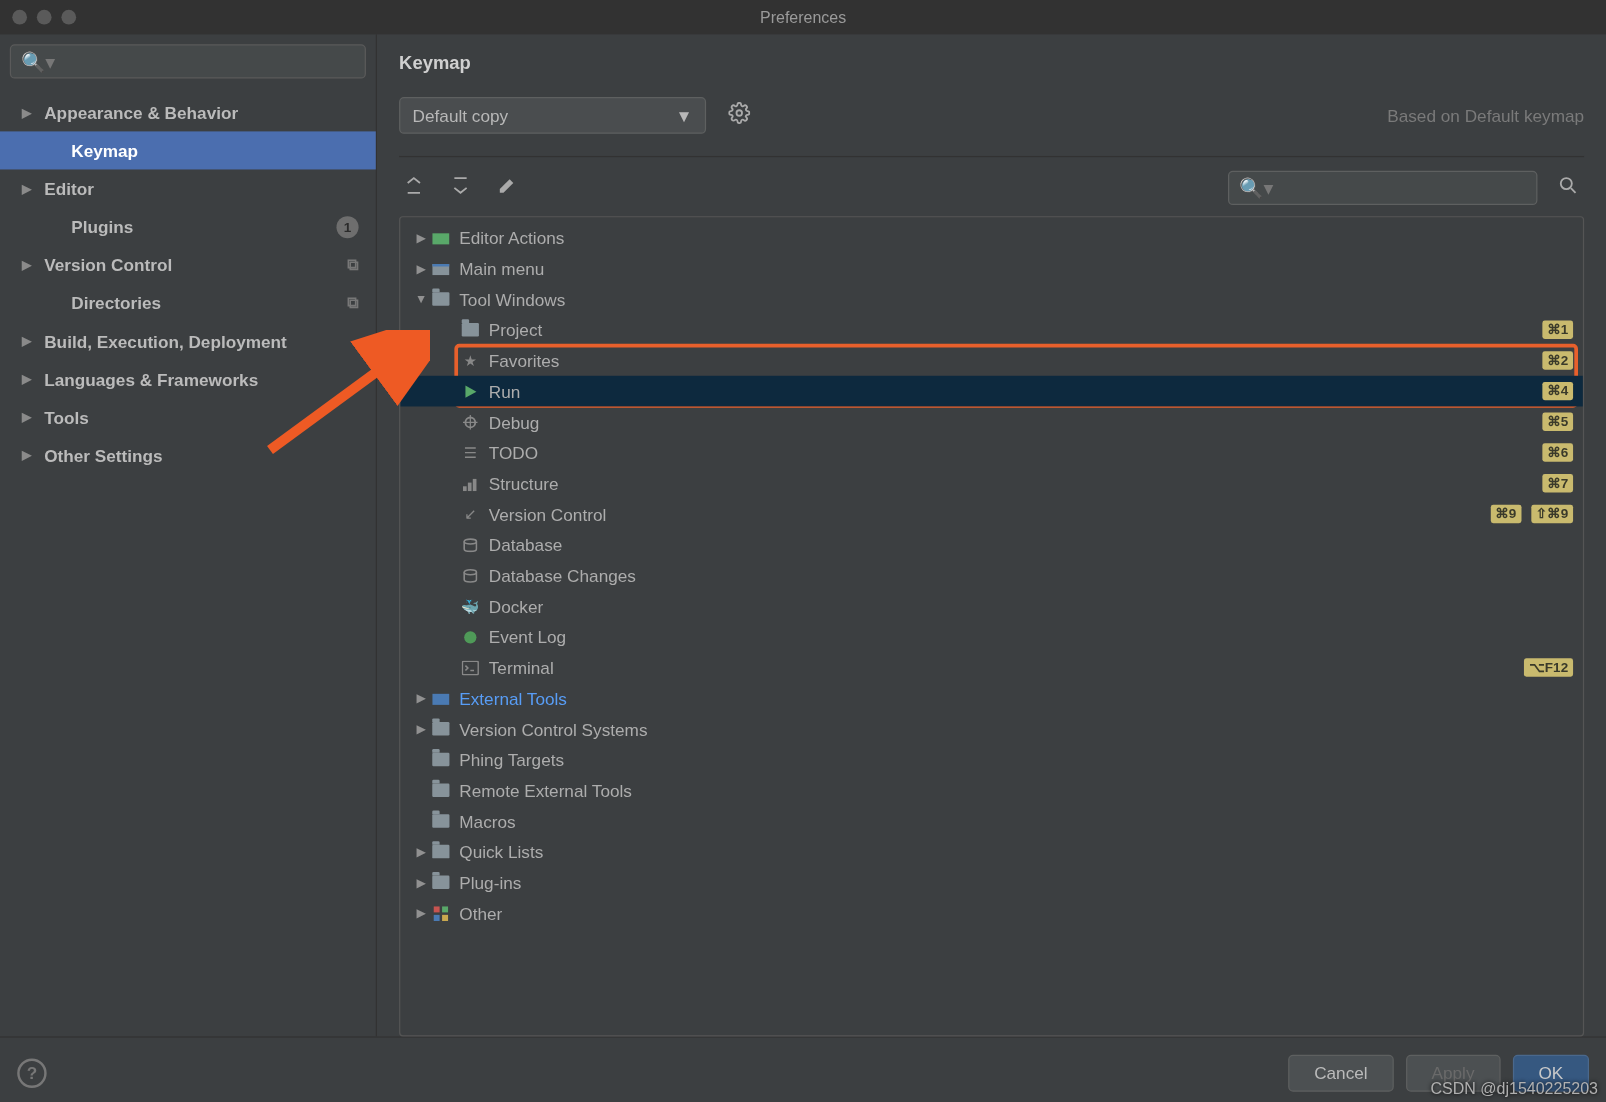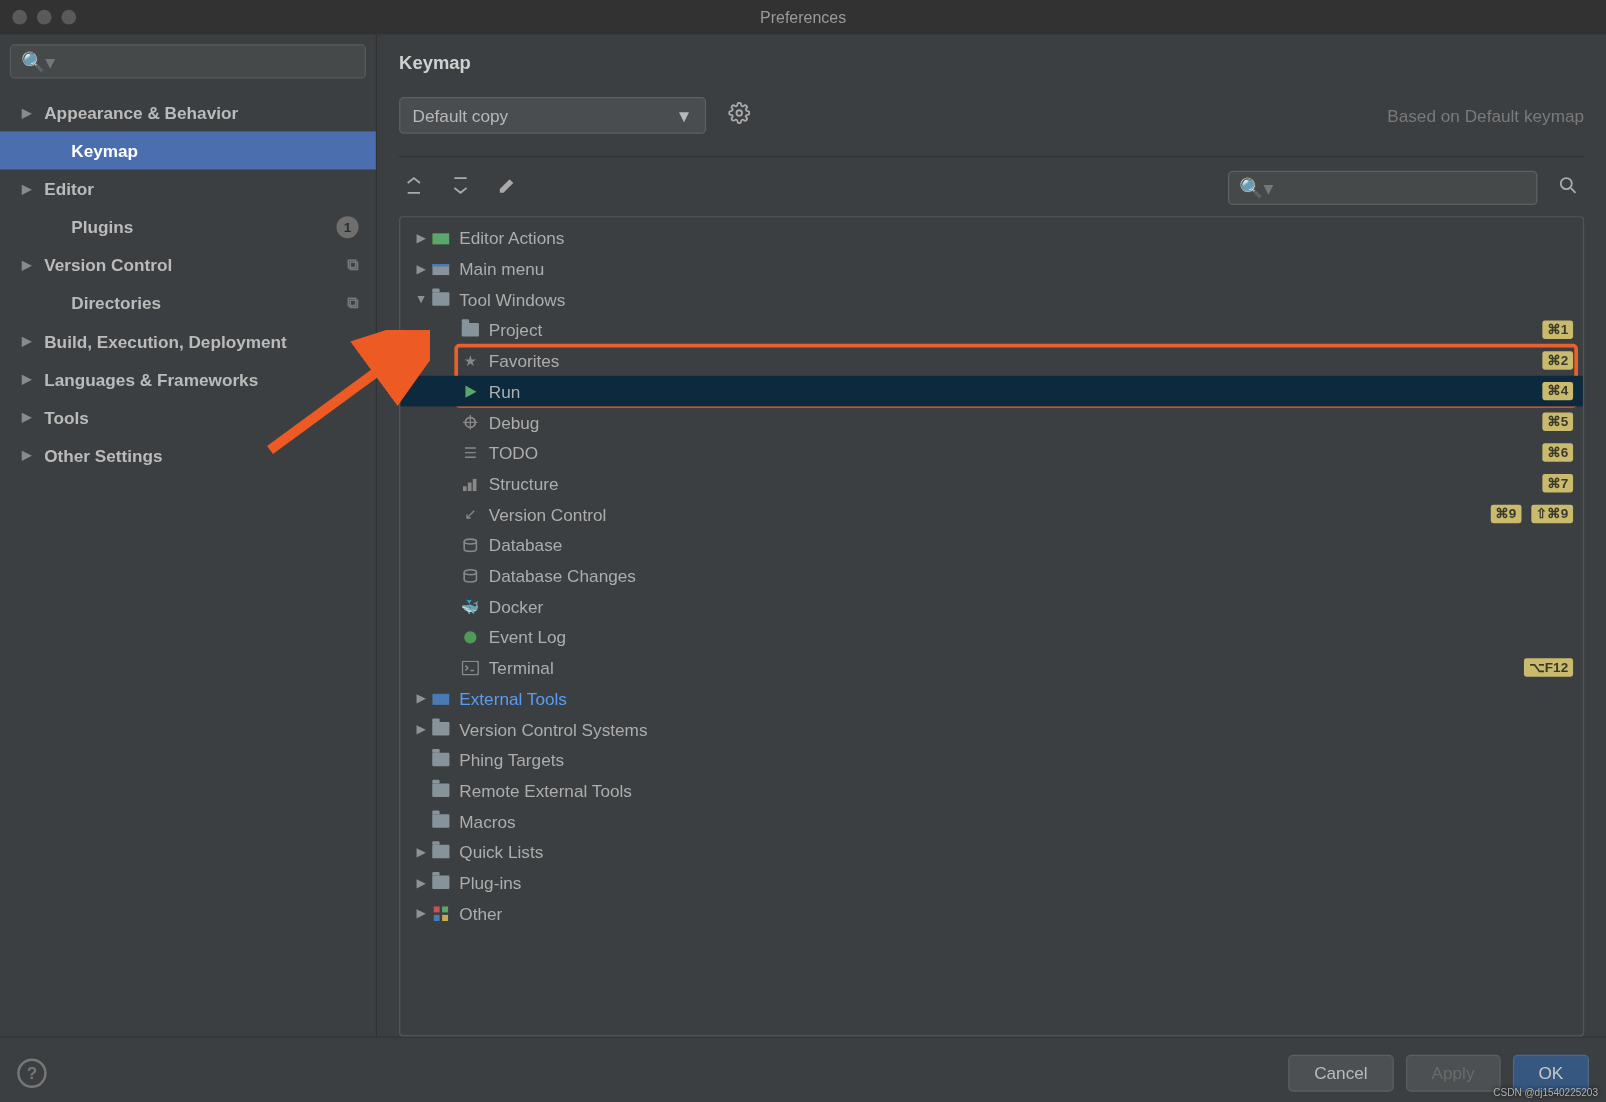--- a/index.html
+++ b/index.html
@@ -43,21 +43,21 @@
   .shortcut { margin-left:auto; background:#c9ba6e; color:#3a3a2a; font-size:11px; font-weight:bold; padding:1px 4px; border-radius:2px; letter-spacing:0; }
   .shortcut + .shortcut { margin-left:4px;}
   .shortcut-group { margin-left:auto; display:flex; gap:4px;}
   .highlight-box { position:absolute; border:3px solid #e8602c; border-radius:4px; pointer-events:none;}
   .footer { height:58px; border-top:1px solid #323232; display:flex; align-items:center; padding:0 14px;}
   .help { width:24px; height:24px; border-radius:50%; border:2px solid #777; color:#777; display:flex; align-items:center; justify-content:center; font-size:14px; font-weight:bold; cursor:pointer;}
   .btns { margin-left:auto; display:flex; gap:10px;}
   .btn { height:30px; padding:0 20px; border-radius:4px; font-size:14px; display:flex; align-items:center; justify-content:center; cursor:pointer; border:1px solid #5e6060; background:#4c5052; color:#bbb;}
   .btn.disabled { color:#6a6a6a;}
   .btn.primary { background:#365880; border-color:#4a688c; color:#c9c9c9;}
-  .watermark { position:absolute; right:8px; bottom:4px; color:#b0b0b0; font-size:10px; z-index:100; text-shadow:0 0 4px #000;}
+  .watermark { position:absolute; right:8px; bottom:4px; color:#b0b0b0; font-size:16px; z-index:100; text-shadow:0 0 4px #000;}
   
   .arrow-overlay { position:absolute; pointer-events:none; z-index:50;}
   
   .folder-ic{ width:14px; height:11px; background:#87939a; border-radius:1px; position:relative;}
   .folder-ic:before{content:""; position:absolute; top:-3px; left:0; width:6px; height:3px; background:#87939a; border-radius:1px 1px 0 0;}
 </style>
 </head>
 <body>
 
 <div class="window">

